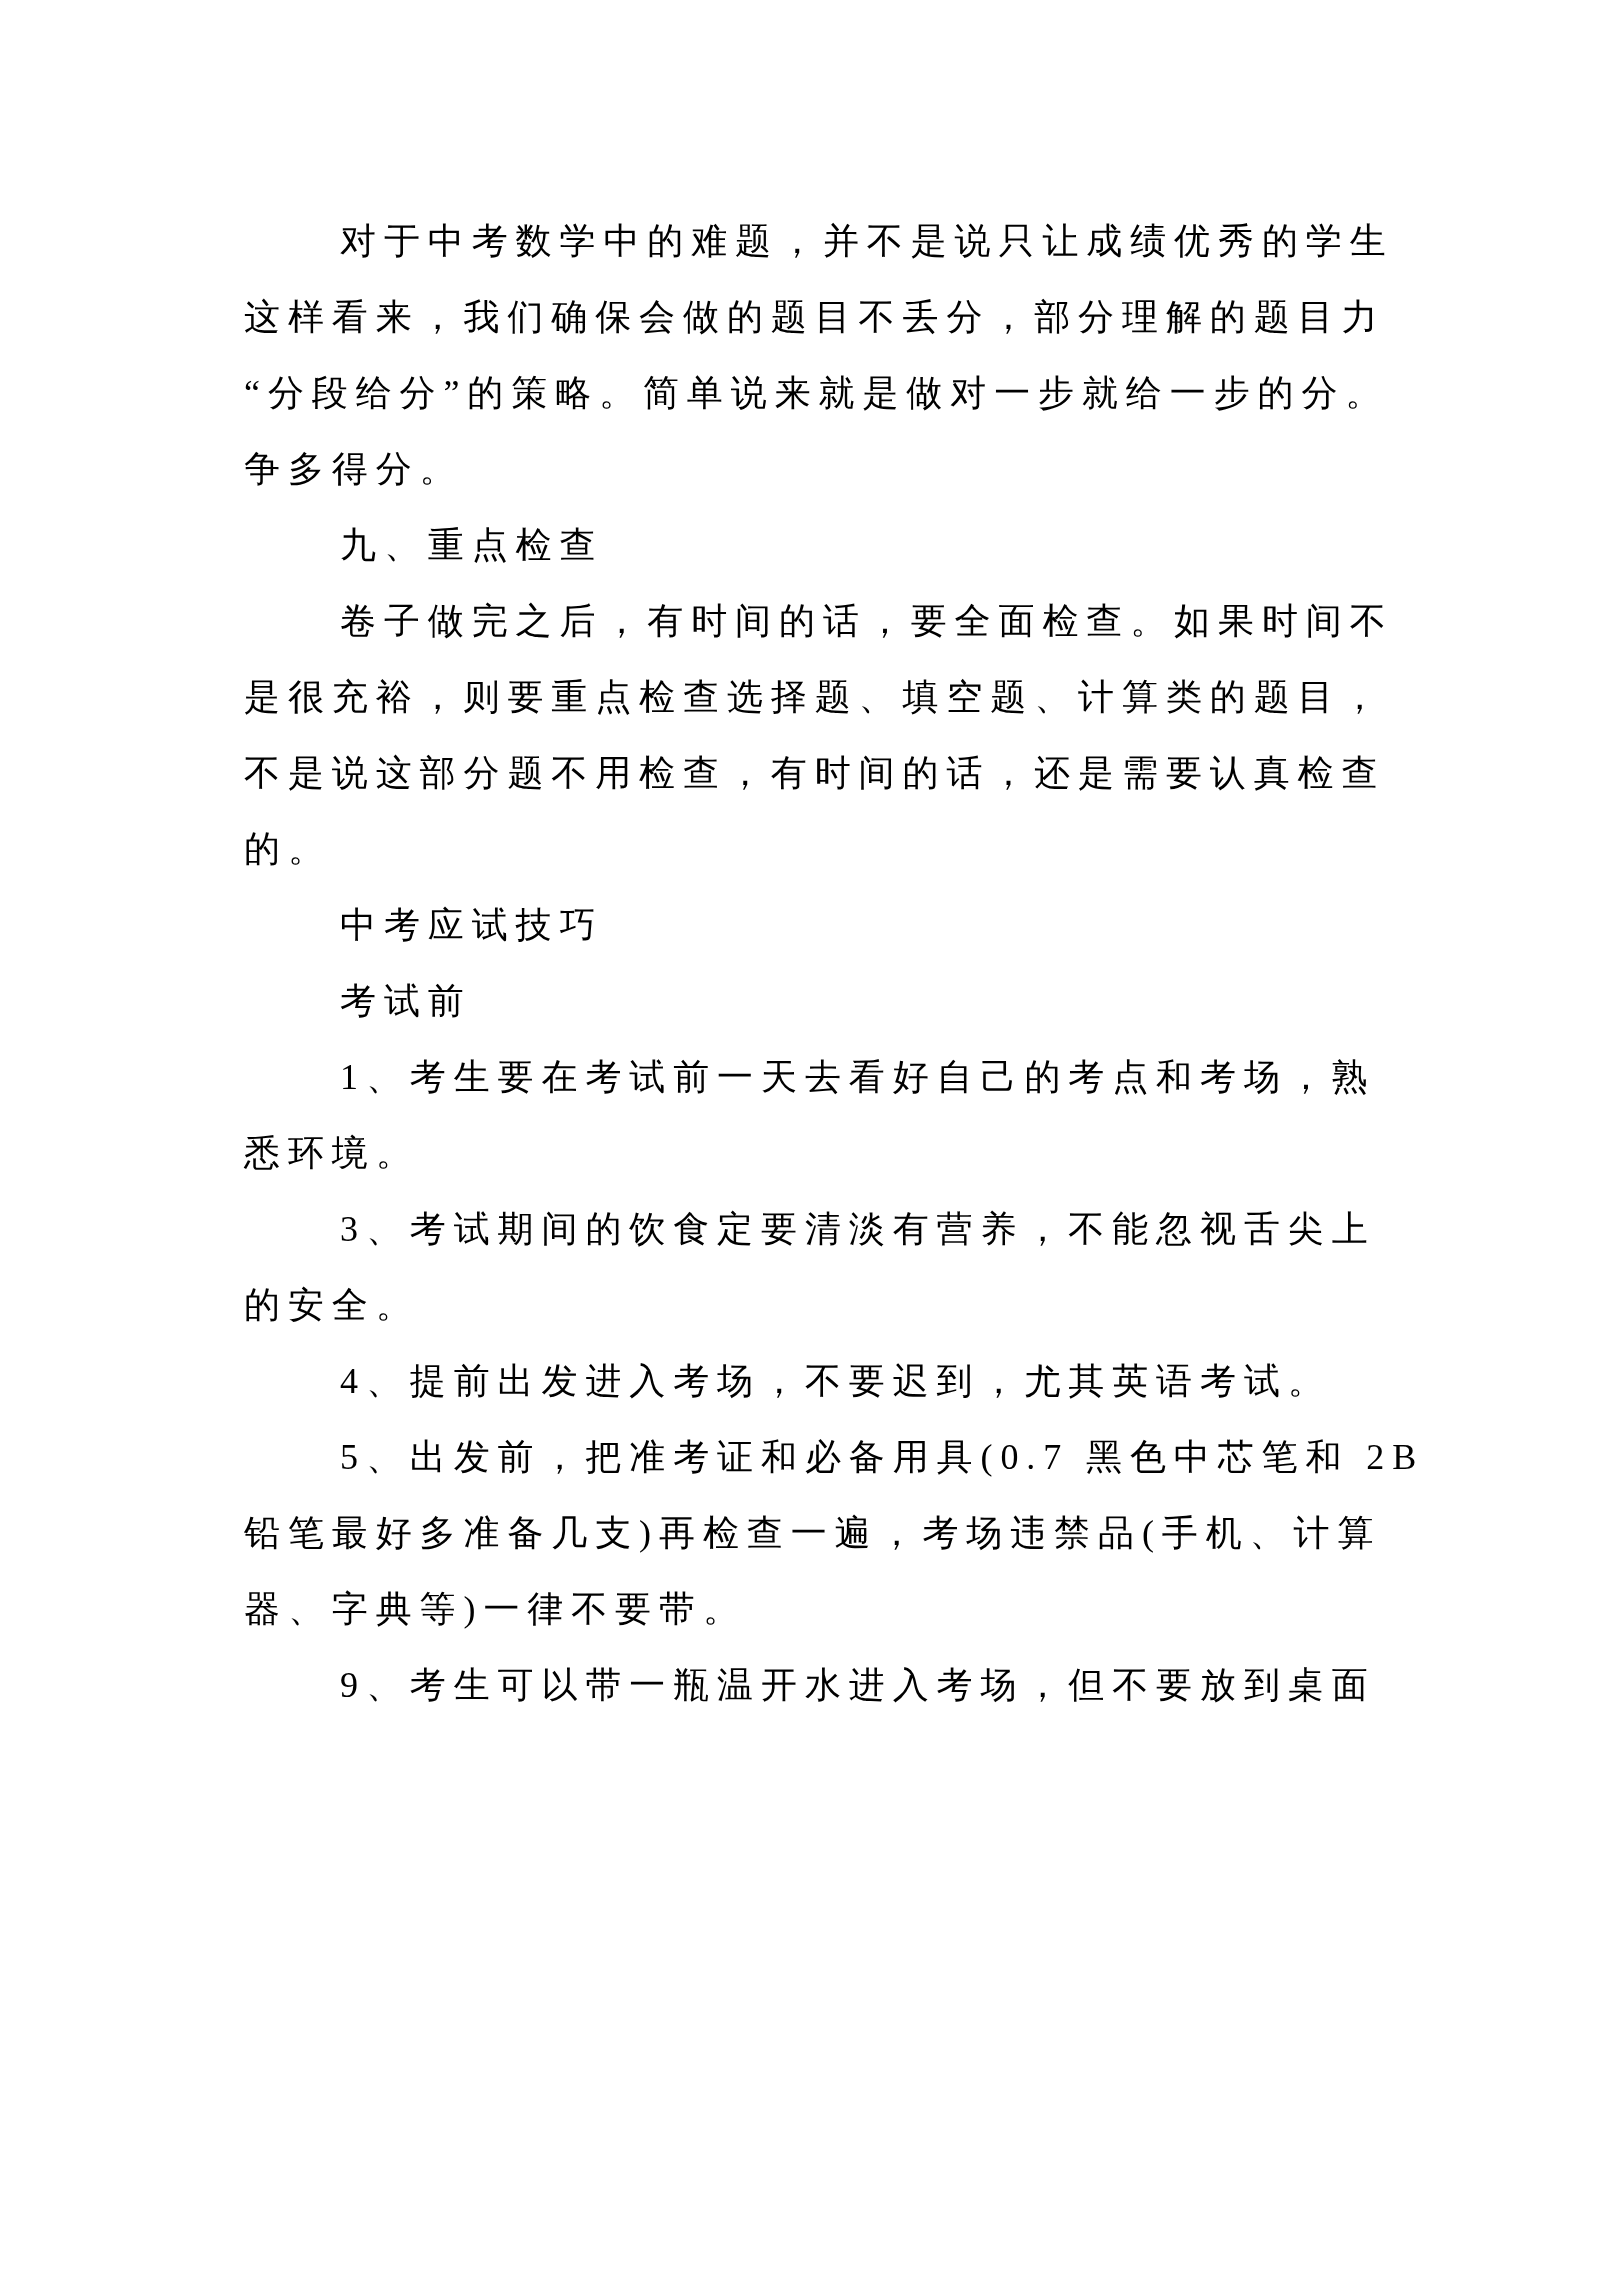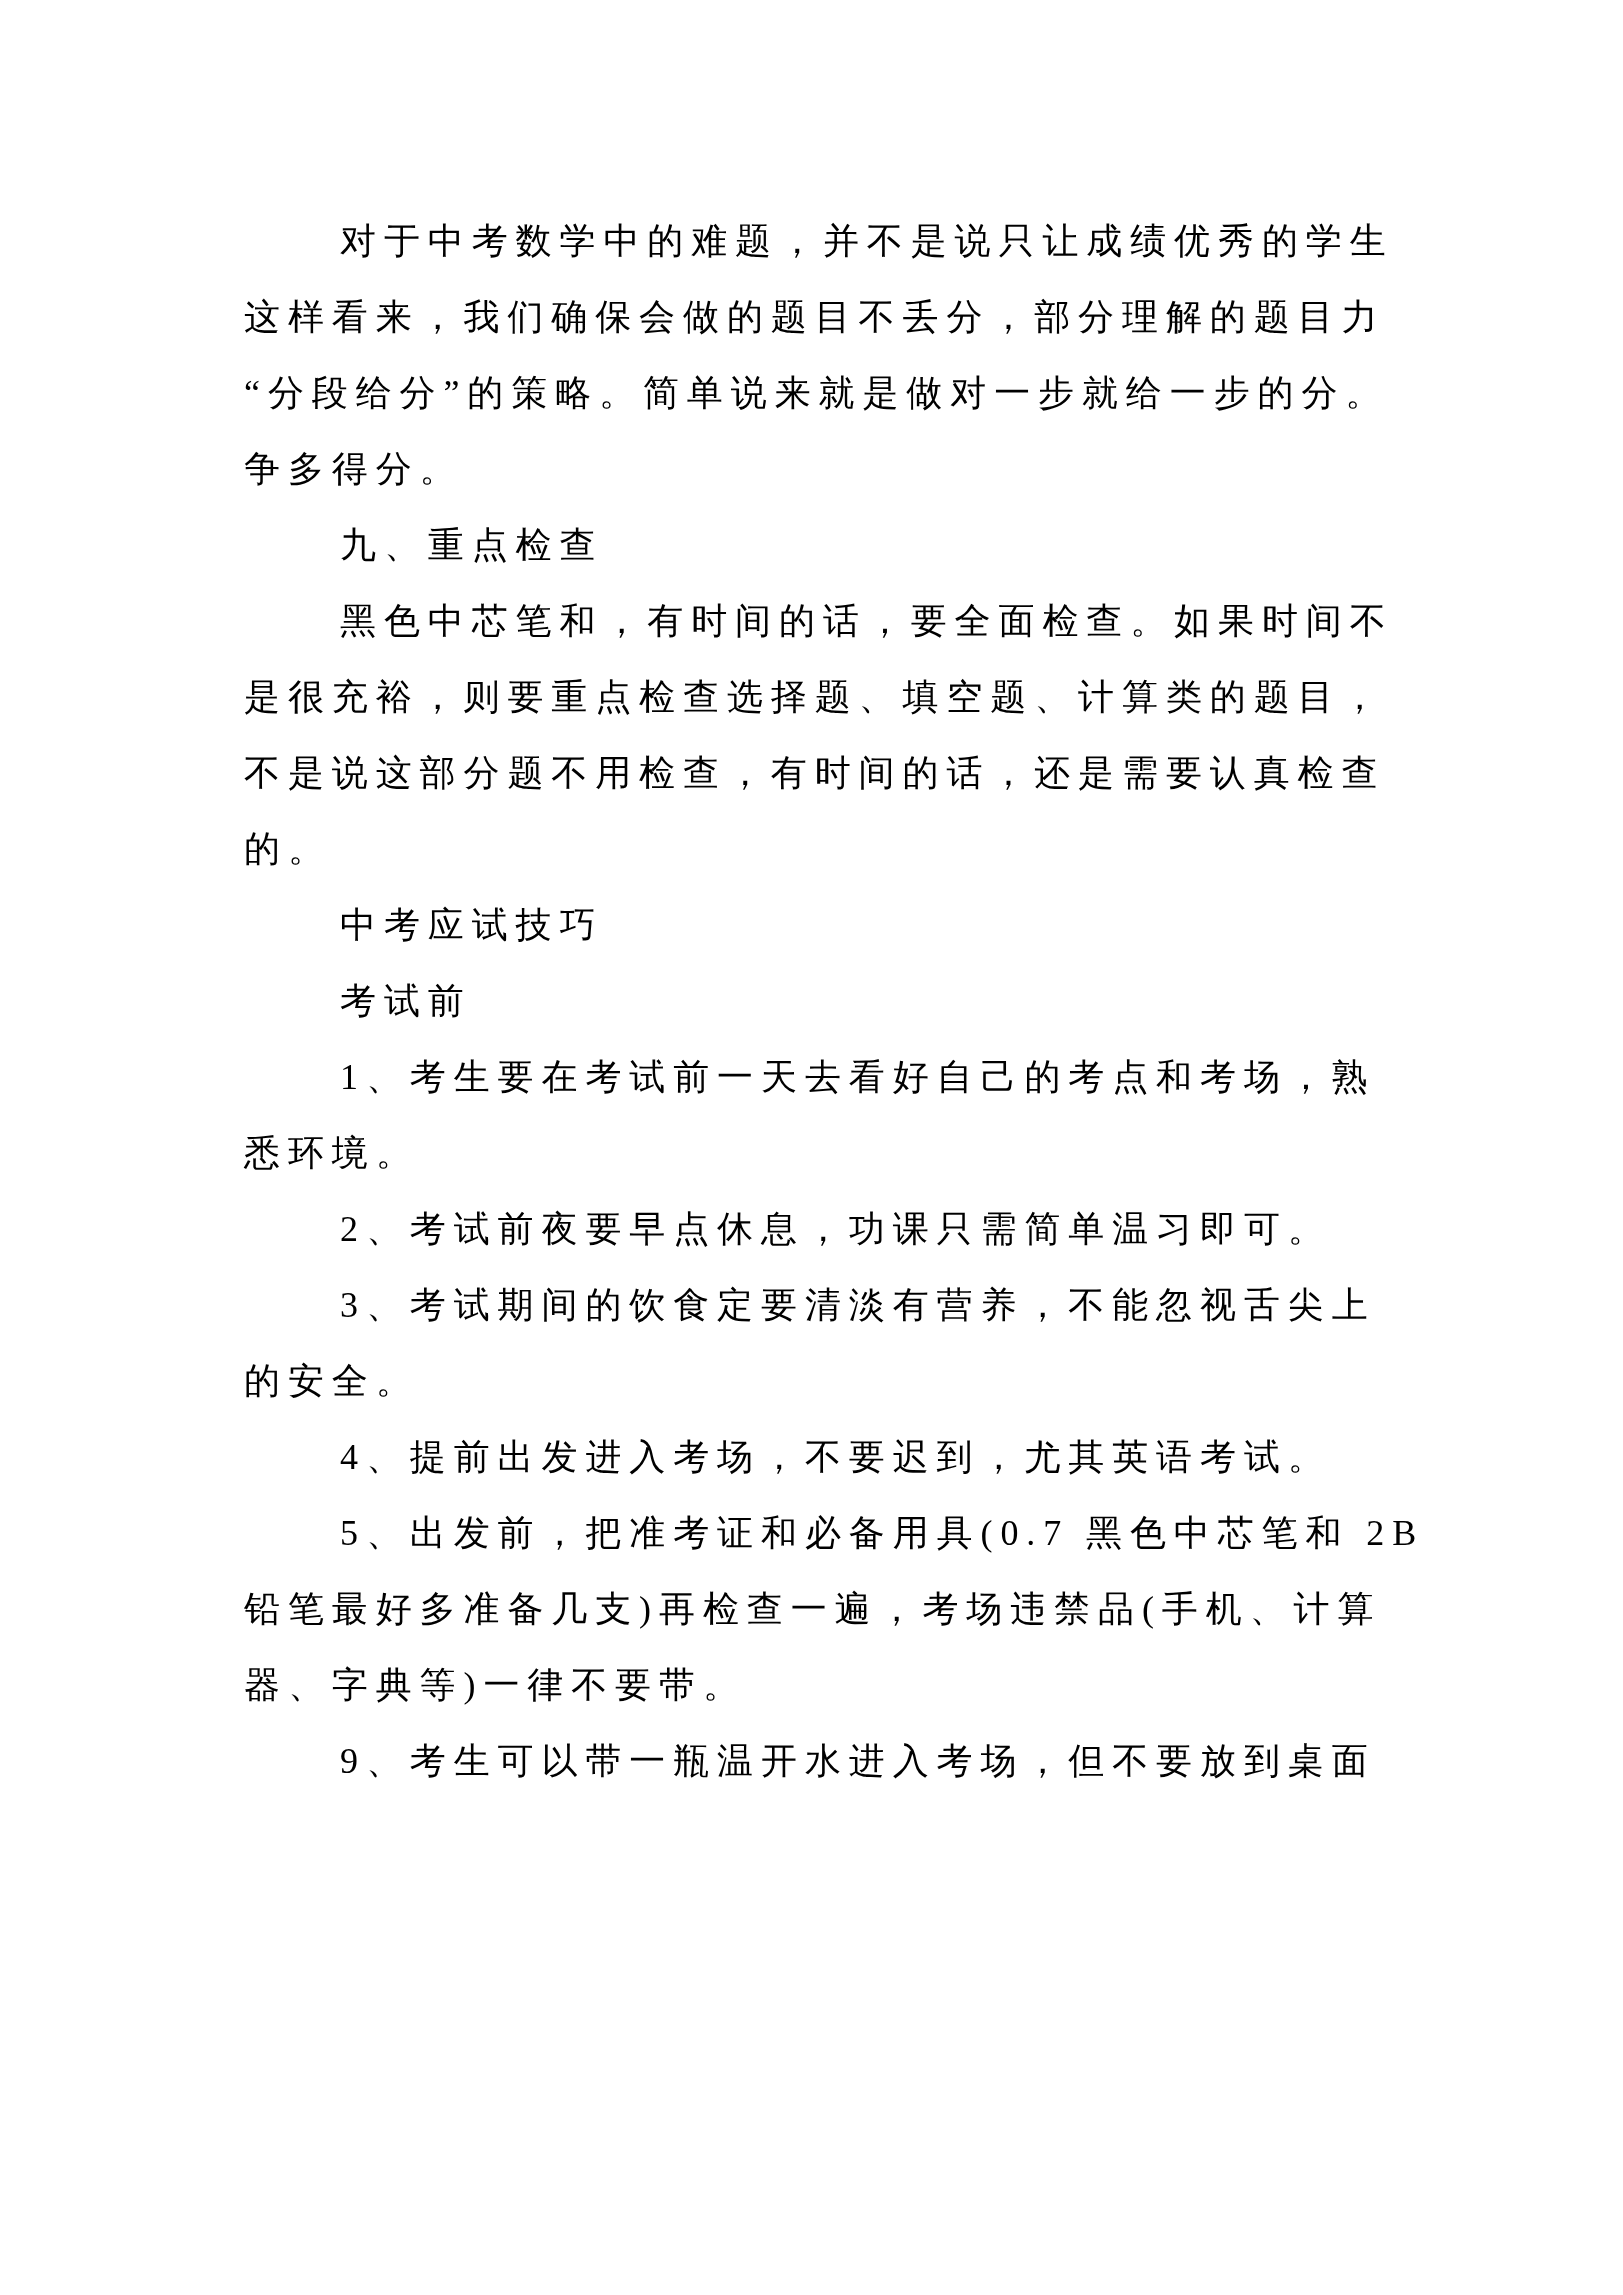--- a/index.html
+++ b/index.html
@@ -37,29 +37,28 @@
 </head>
 <body>
 
 <main class="page">
   <section class="textblock">
     <div class="line indent">对于中考数学中的难题，并不是说只让成绩优秀的学生</div>
     <div class="line">这样看来，我们确保会做的题目不丢分，部分理解的题目力</div>
     <div class="line">“分段给分”的策略。简单说来就是做对一步就给一步的分。</div>
     <div class="line">争多得分。</div>
     <div class="line indent">九、重点检查</div>
-    <div class="line indent">黑色中芯笔和，有时间的话，要全面检查。如果时间不</div>
+    <div class="line indent">卷子做完之后，有时间的话，要全面检查。如果时间不</div>
     <div class="line">是很充裕，则要重点检查选择题、填空题、计算类的题目，</div>
     <div class="line">不是说这部分题不用检查，有时间的话，还是需要认真检查</div>
     <div class="line">的。</div>
     <div class="line indent">中考应试技巧</div>
     <div class="line indent">考试前</div>
     <div class="line indent">1、考生要在考试前一天去看好自己的考点和考场，熟</div>
     <div class="line">悉环境。</div>
-    <div class="line indent">2、考试前夜要早点休息，功课只需简单温习即可。</div>
     <div class="line indent">3、考试期间的饮食定要清淡有营养，不能忽视舌尖上</div>
     <div class="line">的安全。</div>
     <div class="line indent">4、提前出发进入考场，不要迟到，尤其英语考试。</div>
     <div class="line indent">5、出发前，把准考证和必备用具(0.7 黑色中芯笔和 2B</div>
     <div class="line">铅笔最好多准备几支)再检查一遍，考场违禁品(手机、计算</div>
     <div class="line">器、字典等)一律不要带。</div>
     <div class="line indent">9、考生可以带一瓶温开水进入考场，但不要放到桌面</div>
   </section>
 </main>
 

